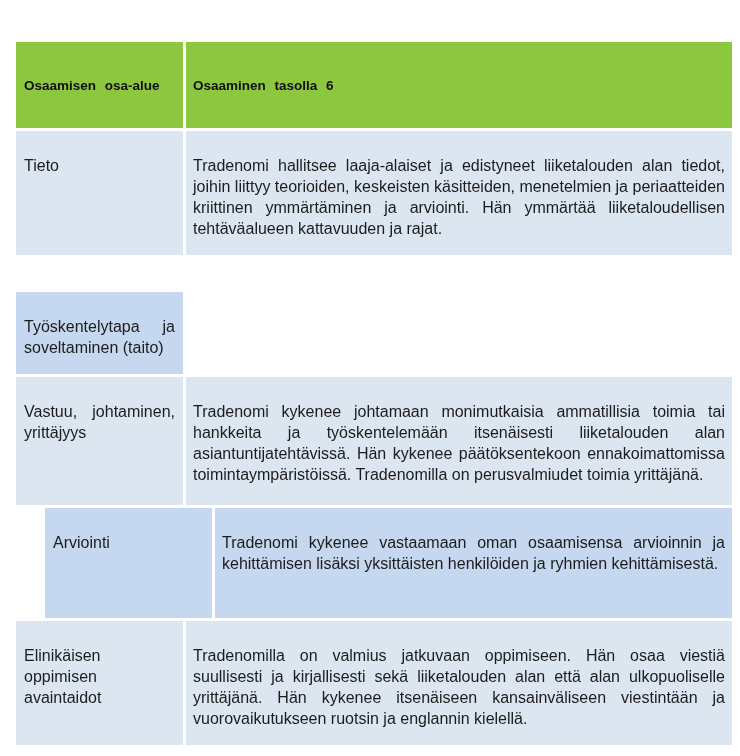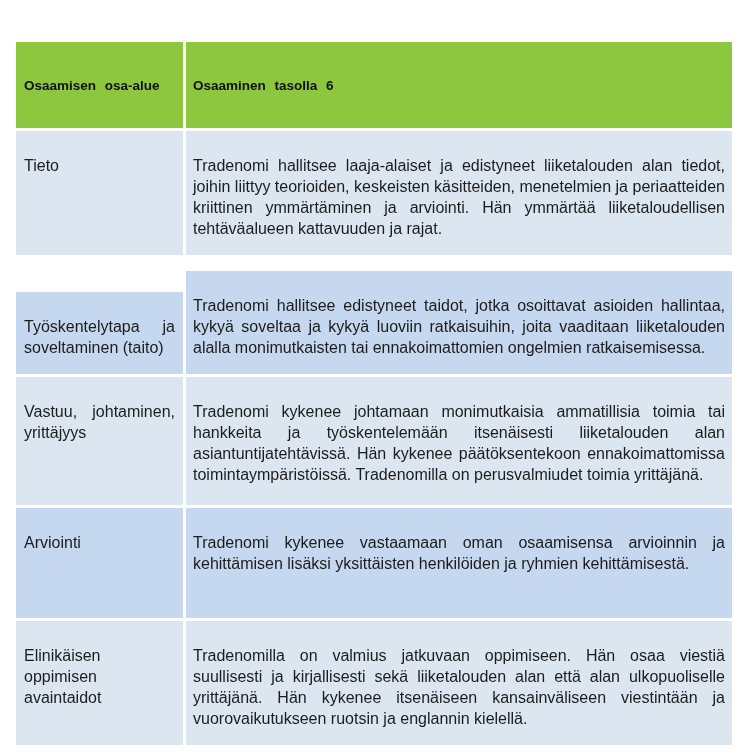--- a/index.html
+++ b/index.html
@@ -60,42 +60,41 @@
     padding-top: 0;
     padding-bottom: 0;
     text-align: left;
   }
   
   .row.body .cell { background: var(--row-light); }
   .row.body.dark .cell { background: var(--row-dark); }
   .row.r1 { min-height: 124px; }
   .row.r2 { min-height: 116px; align-items: flex-end; }
   .row.r3 { min-height: 128px; }
-  .row.r4 { min-height: 110px; }
+  .row.r4 { min-height: 110px; margin-left: 29px; }
   .row.r5 { min-height: 123px; }
 </style>
 </head>
 <body>
 
 <div class="page">
   <div class="table">
 
     <div class="row header">
       <div class="cell left">Osaamisen osa-alue</div>
       <div class="cell right">Osaaminen tasolla 6</div>
     </div>
 
     <div class="row body r1">
       <div class="cell left">Tieto</div>
       <div class="cell right">Tradenomi hallitsee laaja-alaiset ja edistyneet liiketalouden alan tiedot, joihin liittyy teorioiden, keskeisten käsitteiden, menetelmien ja periaatteiden kriittinen ymmärtäminen ja arviointi. Hän ymmärtää liiketaloudellisen tehtäväalueen kattavuuden ja rajat.</div>
     </div>
 
     <div class="row body dark r2">
       <div class="cell left">Työskentelytapa ja soveltaminen (taito)</div>
-      <div class="cell right">Tradenomi hallitsee edistyneet taidot, jotka osoittavat asioiden hallintaa, kykyä soveltaa ja kykyä luoviin ratkaisuihin, joita vaaditaan liiketalouden alalla monimutkaisten tai ennakoimattomien ongelmien ratkaisemisessa.</div>
     </div>
 
     <div class="row body r3">
       <div class="cell left">Vastuu, johtaminen, yrittäjyys</div>
       <div class="cell right">Tradenomi kykenee johtamaan monimutkaisia ammatillisia toimia tai hankkeita ja työskentelemään itsenäisesti liiketalouden alan asiantuntijatehtävissä. Hän kykenee päätöksentekoon ennakoimattomissa toimintaympäristöissä. Tradenomilla on perusvalmiudet toimia yrittäjänä.</div>
     </div>
 
     <div class="row body dark r4">
       <div class="cell left">Arviointi</div>
       <div class="cell right">Tradenomi kykenee vastaamaan oman osaamisensa arvioinnin ja kehittämisen lisäksi yksittäisten henkilöiden ja ryhmien kehittämisestä.</div>

